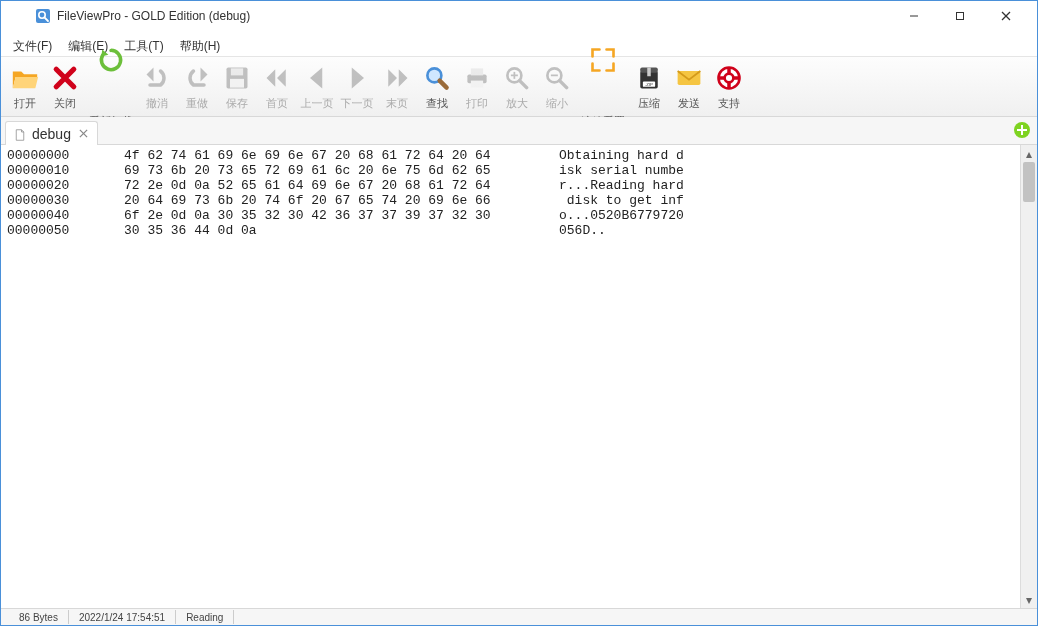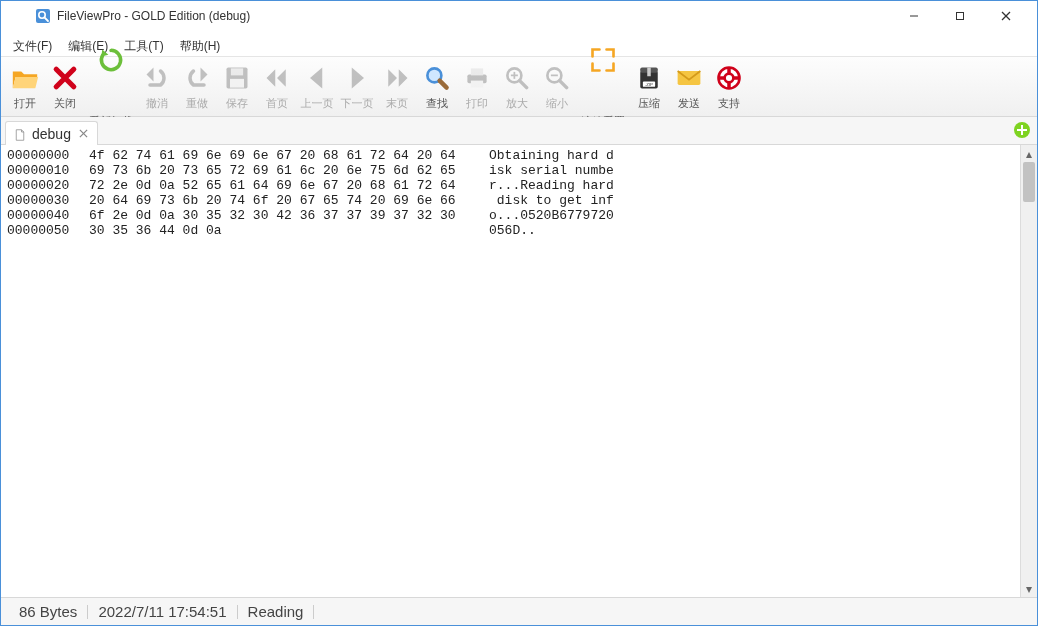--- a/index.html
+++ b/index.html
@@ -23,29 +23,29 @@
   .tool.disabled .ico { opacity: .5; filter: grayscale(1); }
 
   .tabstrip { height: 28px; background: #f6f6f6; border-bottom: 1px solid #d8d8d8; display: flex; align-items: flex-end; padding: 0 4px; position: relative; }
   .tab { height: 24px; background: #fff; border: 1px solid #d8d8d8; border-bottom: none; border-radius: 3px 3px 0 0; display: flex; align-items: center; padding: 0 6px 0 8px; font-size: 14px; gap: 6px; position: relative; top: 1px; }
   .tab .tab-icon { width: 12px; height: 12px; }
   .tab .tab-close { width: 14px; height: 14px; display: flex; align-items: center; justify-content: center; color: #888; }
   .tabstrip .plus { position: absolute; right: 6px; top: 4px; width: 18px; height: 18px; }
 
   .content { flex: 1; background: #fff; position: relative; overflow: hidden; display: flex; }
   .hexview { flex: 1; padding: 4px 6px; font-family: "Courier New", monospace; font-size: 13px; line-height: 1.15; color: #222; white-space: pre; overflow: auto; }
-  .hexrow { display: flex; }
+  .hexrow { display: flex; gap: 35px; }
   .hx-off { width: 82px; }
   .hx-bytes { width: 380px; }
   .hx-ascii { padding-left: 20px; font-family: Liberation Mono, monospace; }
   .vscroll { width: 17px; background: #f0f0f0; border-left: 1px solid #dcdcdc; position: relative; }
   .vscroll .arrow { height: 17px; display:flex; align-items:center; justify-content:center; color:#666; }
   .vscroll .thumb { position:absolute; top:17px; left:2px; right:2px; height:40px; background:#c2c2c2; border-radius:2px; }
 
-  .statusbar { height: 28px; border-top: 1px solid #d8d8d8; background: #f6f6f6; display: flex; align-items: center; padding: 0 8px; font-size: 15px; color: #444; gap: 0; }
+  .statusbar { height: 17px; border-top: 1px solid #d8d8d8; background: #f6f6f6; display: flex; align-items: center; padding: 0 8px; font-size: 10px; color: #444; gap: 0; }
   .statusbar .seg { padding: 0 10px; height: 100%; display:flex; align-items:center; }
   .statusbar .sep { width:1px; height:14px; background:#ccc; }
 </style>
 </head>
 <body>
 
 <div class="titlebar">
   <span class="app-icon">
     <svg viewBox="0 0 16 16" width="16" height="16">
         <rect x="1" y="1" width="14" height="14" rx="2" fill="#4a90d9"></rect>
@@ -274,17 +274,17 @@
   <div class="vscroll">
     <div class="arrow">▴</div>
     <div class="thumb"></div>
     <div class="arrow" style="position:absolute;bottom:0;left:0;right:0">▾</div>
   </div>
 </div>
 
 <div class="statusbar">
   <div class="seg">86 Bytes</div>
   <div class="sep"></div>
-  <div class="seg">2022/7/11 17:54:51</div>
+  <div class="seg">2022/1/24 17:54:51</div>
   <div class="sep"></div>
   <div class="seg">Reading</div>
   <div class="sep"></div>
 </div>
 
 </body></html>

